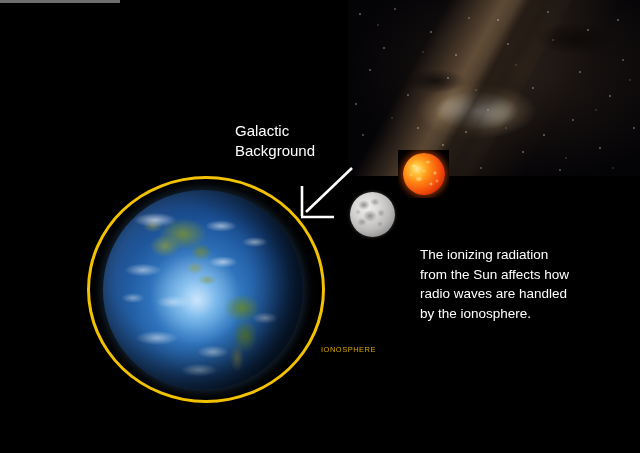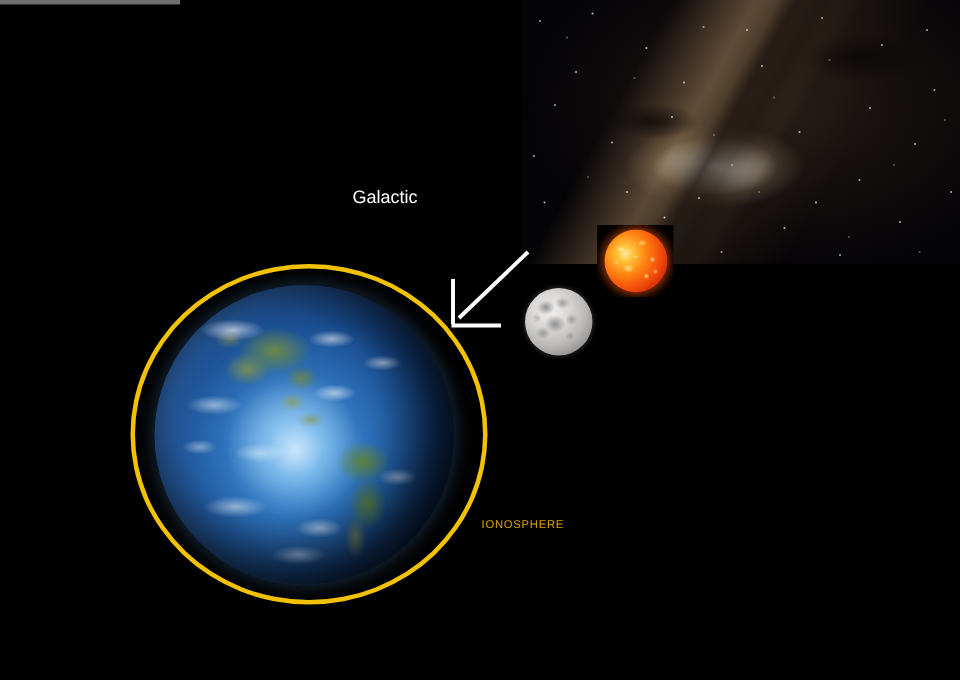--- a/index.html
+++ b/index.html
@@ -275,21 +275,21 @@
     font-weight: normal;
     white-space: nowrap;
   }
 
   
   #galactic-label {
     position: absolute;
     left: 235px;
     top: 121px;
     color: #ffffff;
-    font-size: 12px;
+    font-size: 15px;
     line-height: 20px;
     white-space: nowrap;
   }
   #arrow-svg {
     position: absolute;
     left: 292px;
     top: 160px;
     width: 70px;
     height: 66px;
     overflow: visible;
@@ -335,22 +335,29 @@
     <div class="clouds"></div>
     <div class="specular"></div>
     <div class="terminator"></div>
   </div>
 
   <div id="iono-ring"></div>
   <div id="iono-label">IONOSPHERE</div>
 
   <div id="galactic-label">
     <div>Galactic</div>
+    <div>Background</div>
   </div>
 
   <svg id="arrow-svg" viewBox="0 0 70 66">
     <line x1="60" y1="8" x2="14" y2="52" stroke="#ffffff" stroke-width="2.6" stroke-linecap="butt"></line>
     <line x1="10" y1="56" x2="10" y2="26" stroke="#ffffff" stroke-width="2.6" stroke-linecap="butt"></line>
     <line x1="9" y1="57" x2="42" y2="57" stroke="#ffffff" stroke-width="2.6" stroke-linecap="butt"></line>
   </svg>
 
+  <div id="body-text">
+    <div>The ionizing radiation</div>
+    <div>from the Sun affects how</div>
+    <div>radio waves are handled</div>
+    <div>by the ionosphere.</div>
+  </div>
 
 </div>
 
 </body></html>

